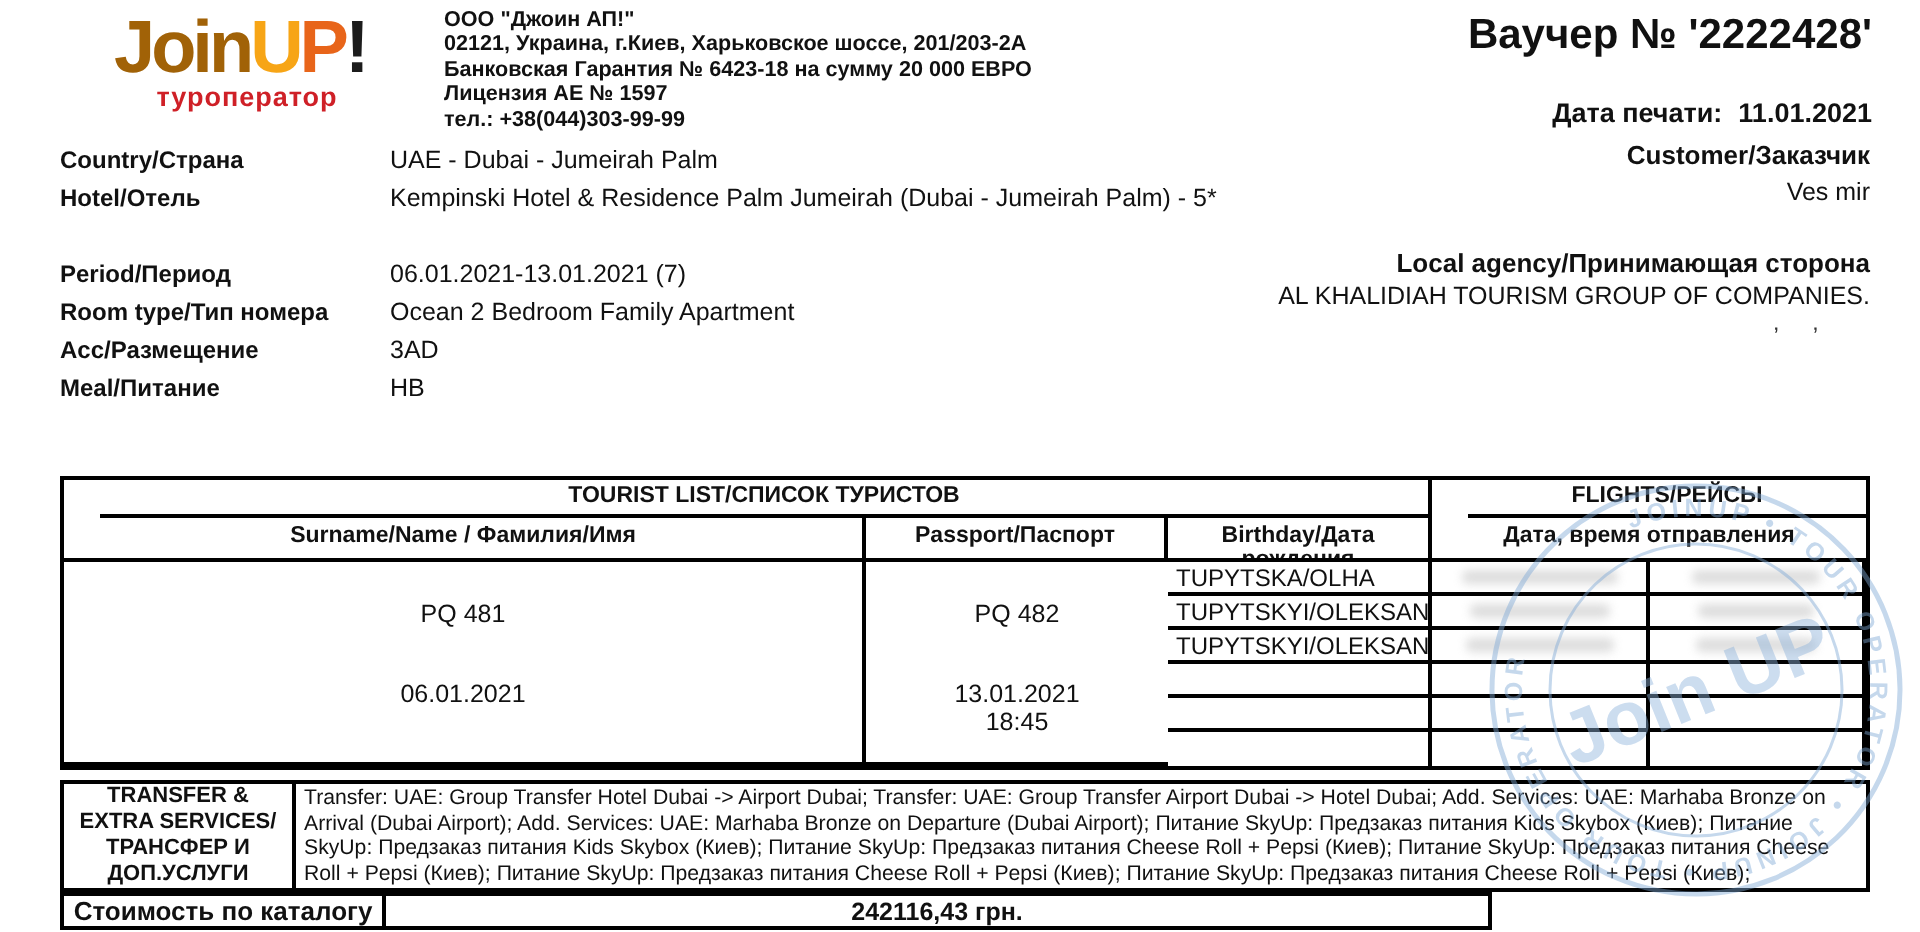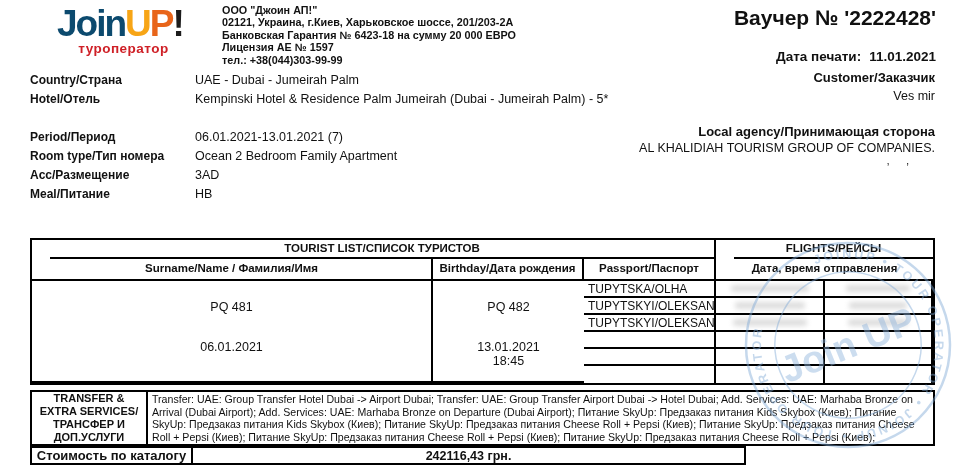--- a/index.html
+++ b/index.html
@@ -4,21 +4,21 @@
 <style>
   html,body{margin:0;padding:0;}
   body{
     width:960px;height:466px;position:relative;background:#ffffff;
     font-family:"Liberation Sans", sans-serif;color:#111;overflow:hidden;
     -webkit-font-smoothing:antialiased;
   }
   
   .logo{position:absolute;left:57px;top:6px;}
   .logo-word{font-size:37px;font-weight:bold;letter-spacing:-2px;line-height:36px;}
-  .logo-join{color:#0c4a6e;}
+  .logo-join{color:#a16207;}
   .logo-u{color:#f7a516;}
   .logo-p{color:#e8651a;}
   .logo-bang{color:#1c1c1c;}
   .logo-tagline{color:#cf2027;font-weight:bold;font-size:13.5px;letter-spacing:.5px;
     text-align:right;padding-right:14px;margin-top:-1px;}
   .company{position:absolute;left:222px;top:4px;font-size:10.8px;font-weight:bold;line-height:12.4px;}
   .voucher-no{position:absolute;right:24px;top:6px;font-size:21px;font-weight:bold;white-space:nowrap;}
   .print-date{position:absolute;right:24px;top:49px;font-size:13.5px;font-weight:bold;}
   .print-date .dlabel{margin-right:8px;}
   
@@ -103,22 +103,22 @@
 <div class="rlbl" style="top:124px">Local agency/Принимающая сторона</div>
 <div class="rval" style="top:141px">AL KHALIDIAH TOURISM GROUP OF COMPANIES.</div>
 <div class="quotes">’ ’</div>
 
 <div class="vtable">
 
   <div class="cell thead span3">TOURIST LIST/СПИСОК ТУРИСТОВ</div>
   <div class="cell thead span2f no-r">FLIGHTS/РЕЙСЫ</div>
 
   <div class="cell tsub">Surname/Name / Фамилия/Имя</div>
+  <div class="cell tsub">Passport/Паспорт</div>
   <div class="cell tsub">Birthday/Дата рождения</div>
-  <div class="cell tsub">Passport/Паспорт</div>
   <div class="cell tsub span2f no-r">Дата, время отправления</div>
 
   <div class="cell tname">TUPYTSKA/OLHA</div>
   <div class="cell">
       <div class="smudge" style="width:78px"></div>
     </div>
   <div class="cell">
       <div class="smudge" style="width:64px"></div>
     </div>
 

